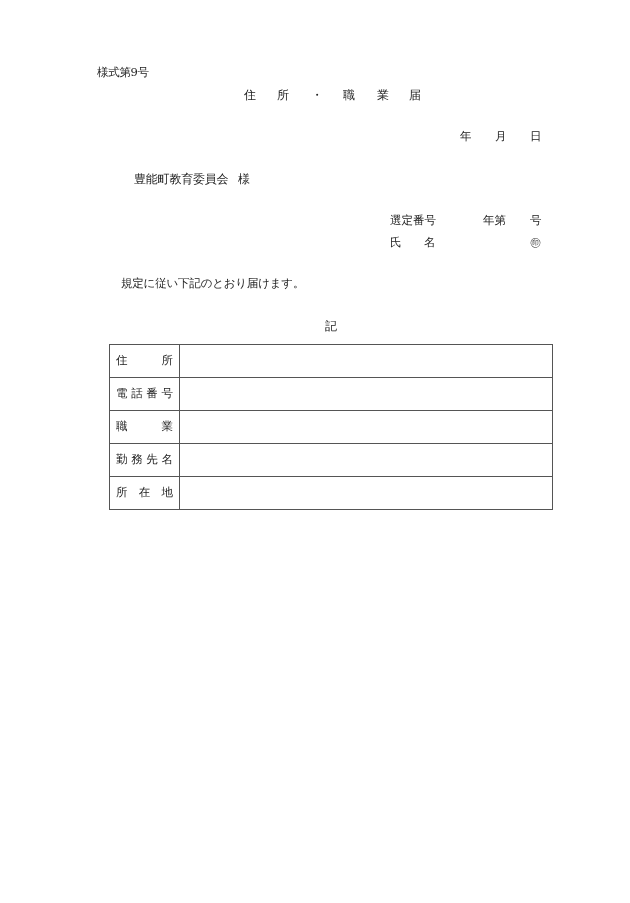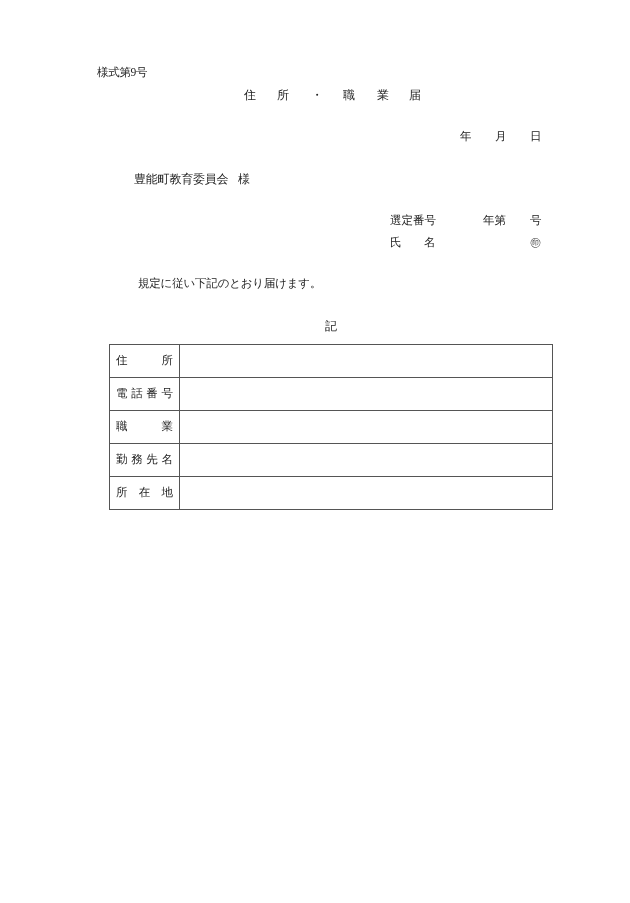--- a/index.html
+++ b/index.html
@@ -9,35 +9,35 @@
     }
     body {
       width: 630px;
       height: 903px;
       position: relative;
       overflow: hidden;
       font-family: "DejaVu Serif", "Liberation Serif", serif;
       color: #222222;
       font-size: 12px;
     }
-    .abs { position: absolute; white-space: nowrap; line-height: 1; font-family: Liberation Serif, serif; }
+    .abs { position: absolute; white-space: nowrap; line-height: 1; }
 
     .form-number { left: 97px; top: 67px; font-size: 11.5px; letter-spacing: -0.3px; }
 
     .title-char { top: 89px; font-size: 12px; }
 
     .date-char { top: 131px; font-size: 11.5px; }
 
     .addressee { left: 134px; top: 173px; font-size: 12px; letter-spacing: -0.2px; }
     .addressee-suffix { left: 238px; top: 173px; font-size: 12px; }
 
     .applicant-label { font-size: 11.5px; }
     .seal { font-size: 11px; }
 
-    .statement { left: 138px; top: 278px; font-size: 11.5px; letter-spacing: -0.2px; }
+    .statement { left: 121px; top: 278px; font-size: 11.5px; letter-spacing: -0.2px; }
 
     .ki { left: 325px; top: 320px; font-size: 12px; }
 
     .record-table {
       position: absolute;
       left: 109px;
       top: 344px;
       width: 444px;
       border-collapse: collapse;
       border: 1px solid #555555;

